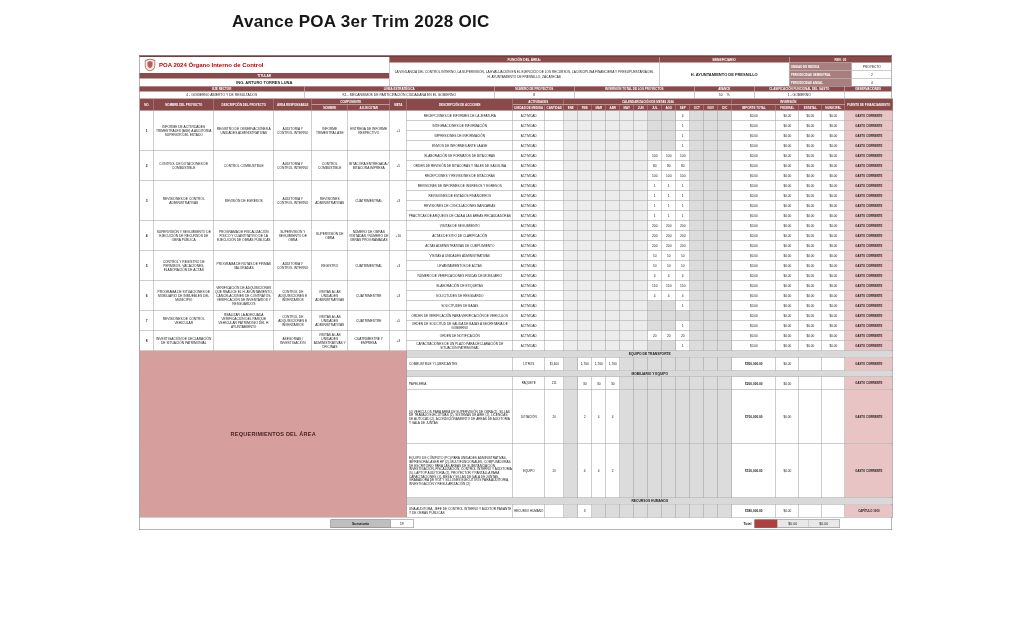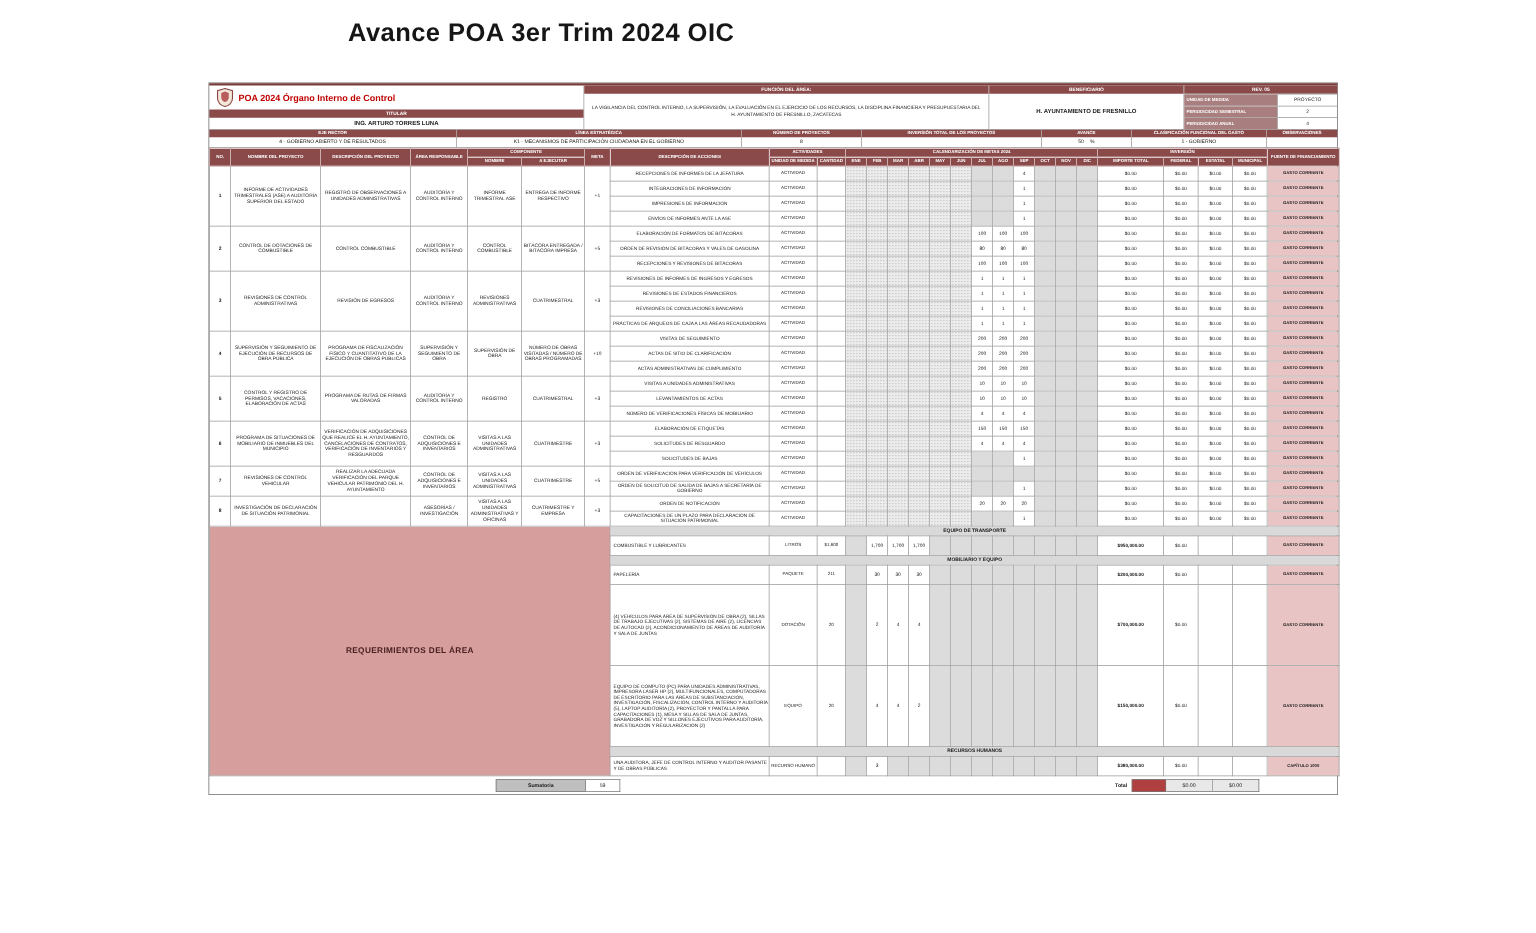--- a/index.html
+++ b/index.html
@@ -86,21 +86,21 @@
   .f-sumv{width:46px; border:1px solid #777; border-left:none; display:flex; align-items:center; justify-content:center;}
   .f-flex{flex:1;}
   .f-tlab{width:70px; display:flex; align-items:center; justify-content:flex-end; padding-right:6px; font-weight:bold;}
   .f-tred{width:46px; background:#b04040; border:1px solid #777;}
   .f-tv{width:62px; border:1px solid #777; border-left:none; background:#e8e8e8; display:flex; align-items:center; justify-content:center;}
   .f-end{width:104px;}
 </style>
 </head>
 <body>
 
-<div class="page-title">Avance POA 3er Trim 2024 OIC</div>
+<div class="page-title">Avance POA 3er Trim 2028 OIC</div>
 
 <div class="sheet">
   <div class="sheet-inner">
 
     <div class="info-header">
       <div class="colA">
         <div class="logo-row">
           <svg width="22" height="26" viewBox="0 0 22 26">
             <path d="M11 1 L21 4 V14 C21 20 16 24 11 25 C6 24 1 20 1 14 V4 Z" fill="#f2e7d8" stroke="#8a4646" stroke-width="1.5"></path>
             <path d="M11 5 L16 7 V13 C16 16 13.5 18.5 11 19 C8.5 18.5 6 16 6 13 V7 Z" fill="#b85c5c"></path>

